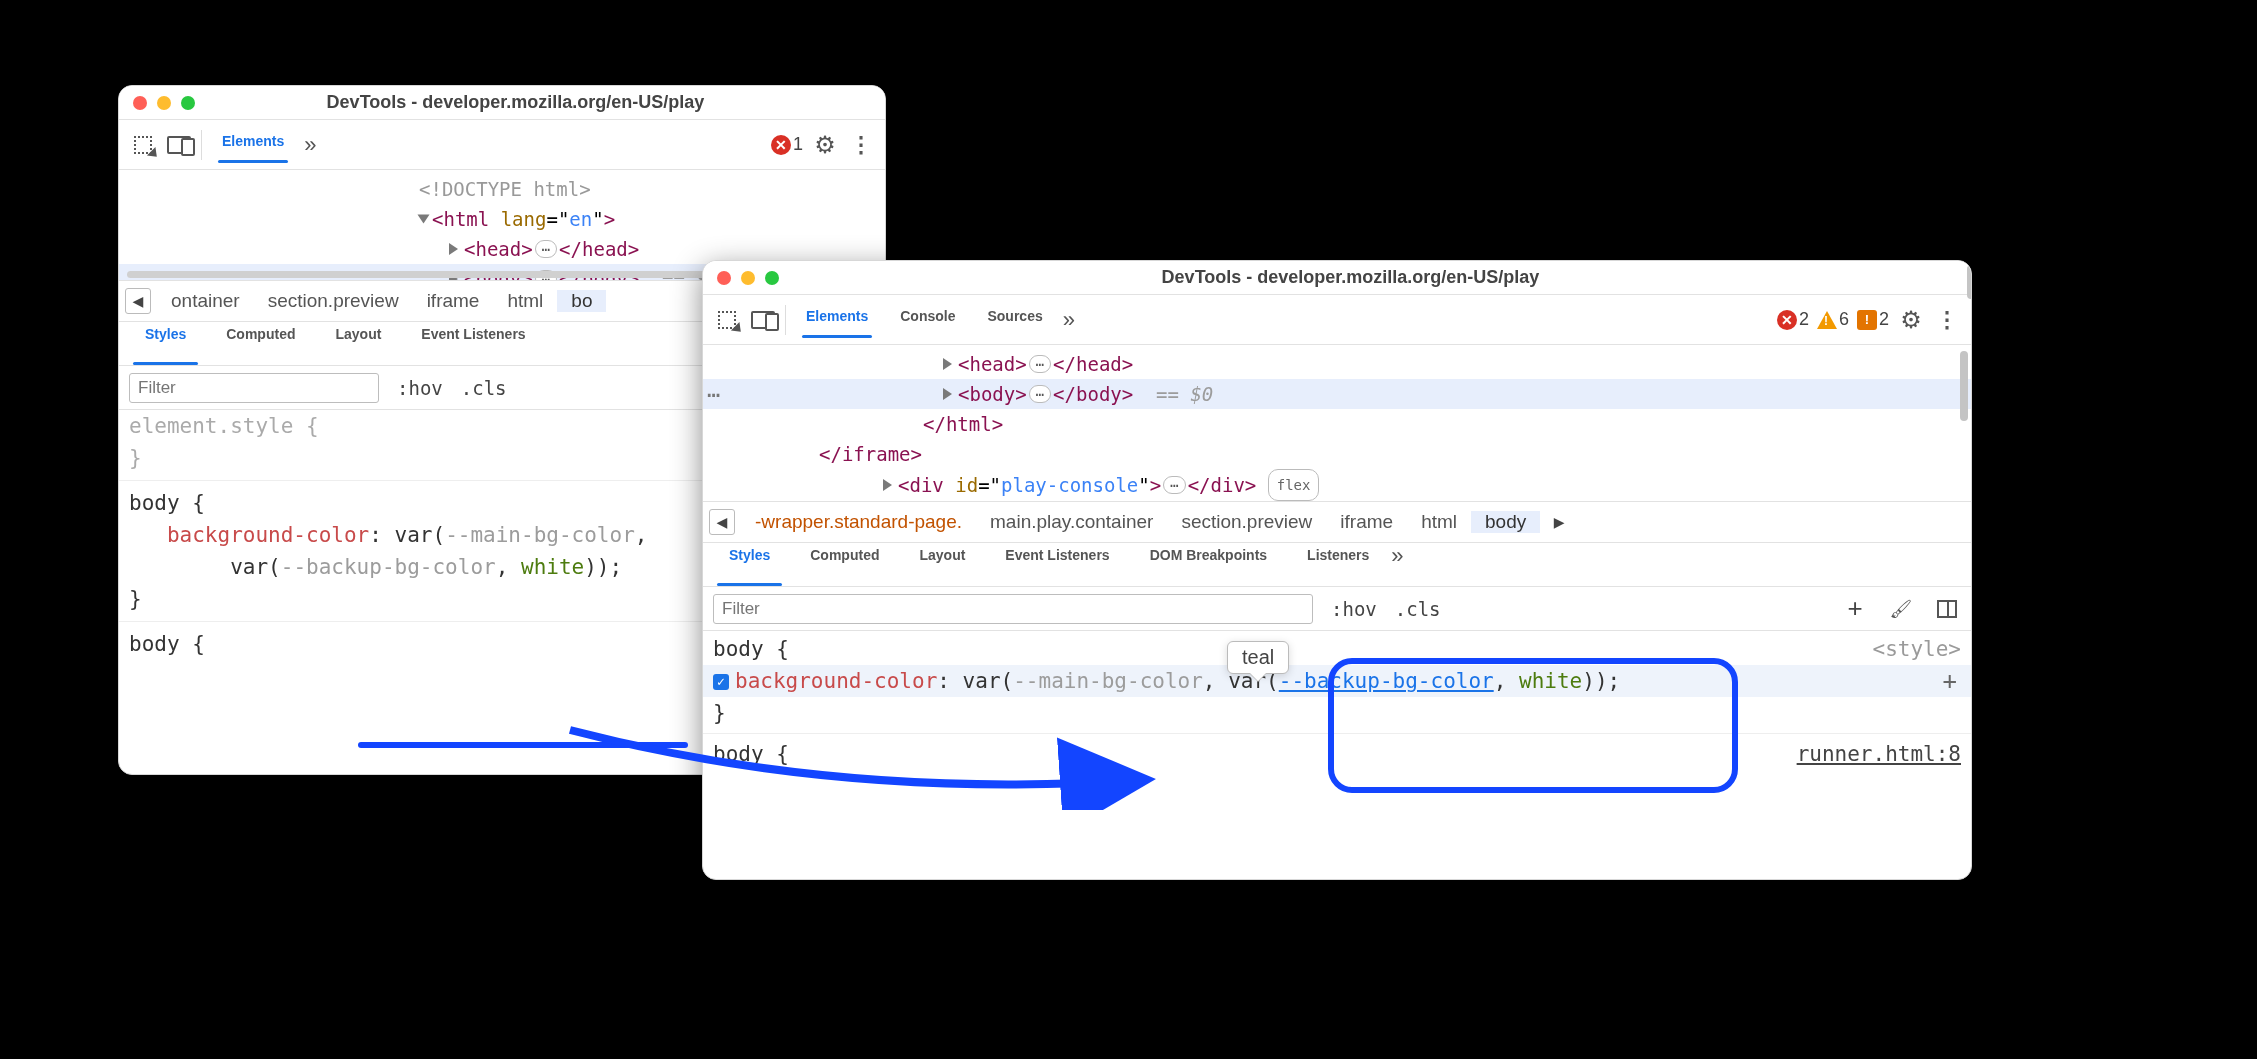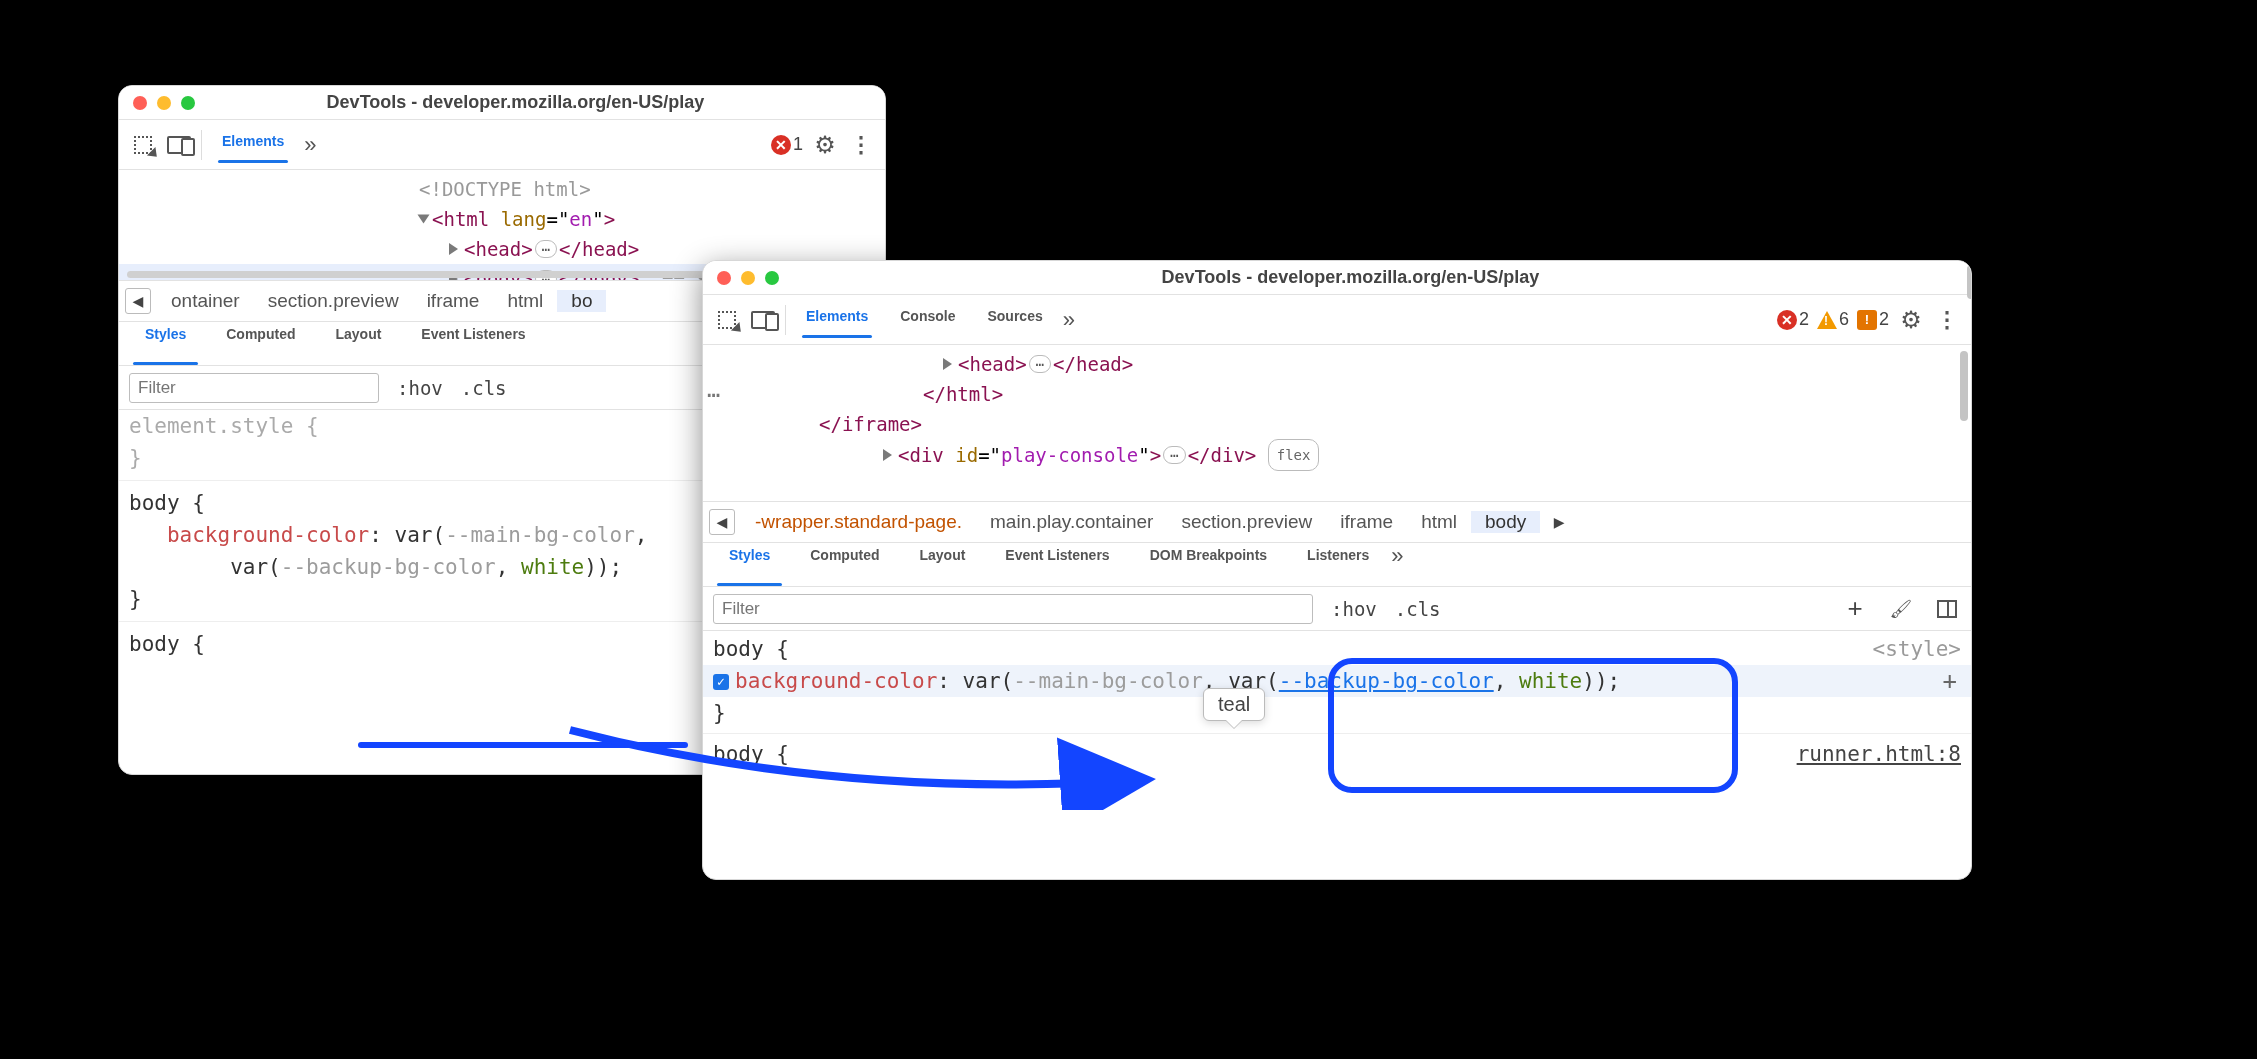--- a/index.html
+++ b/index.html
@@ -54,21 +54,21 @@
 
   
   .dom { padding:4px 0 0 0; font-size:19px; line-height:30px; background:#fff; position:relative; }
   .dom .row { padding-left: 8px; white-space:nowrap; }
   .row.sel { background:#e7eefc; }
   .tri { display:inline-block; width:0;height:0;border-top:6px solid transparent;border-bottom:6px solid transparent;border-left:9px solid #7a7a7a;margin-right:6px;vertical-align:1px;}
   .tri.down{transform:rotate(90deg);margin-right:4px}
   .angle{color:#8a1251}
   .tagname{color:#8a1251}
   .attr-n{color:#9a6a00}
-  .attr-v{color:#a21caf}
+  .attr-v{color:#3b82f6}
   .dots{display:inline-block;padding:0 6px;border:1px solid #bbb;border-radius:10px;font-size:14px;line-height:16px;color:#555;background:#fff;margin:0 2px;vertical-align:2px}
   .eq0{color:#9c9c9c;font-style:italic}
   .flexpill{display:inline-block;border:1px solid #bbb;border-radius:10px;padding:0 8px;font-size:14px;color:#666;vertical-align:2px}
   .dom-ellipsis{position:absolute;left:4px;font-size:22px;color:#777}
   .dom-ellipsis.w2{top:30px}
 
   
   .crumb { display:flex; align-items:center; height:42px; border-top:1px solid #e2e2e2; border-bottom:1px solid #e2e2e2; font-size:19px; color:#555; overflow:hidden; }
   .crumb .navbtn{width:26px;height:26px;margin:0 6px;display:inline-flex;align-items:center;justify-content:center;border:1px solid #bbb;border-radius:3px;color:#444;font-size:14px}
   .crumb .seg{padding:0 14px; white-space:nowrap; cursor:pointer}
@@ -241,20 +241,21 @@
         <span class="i-gear"></span>
       </span>
     <span class="icon-btn">
         <span class="i-more"></span>
       </span>
   </div>
 
   <div class="dom mono" style="height:156px;overflow:hidden;position:relative">
     <span class="dom-ellipsis w2">…</span>
     <div class="row" style="padding-left:240px"><span class="tri"></span><span class="angle">&lt;</span><span class="tagname">head</span><span class="angle">&gt;</span><span class="dots">⋯</span><span class="angle">&lt;/</span><span class="tagname">head</span><span class="angle">&gt;</span></div>
+    <div class="row sel" style="padding-left:240px"><span class="tri"></span><span class="angle">&lt;</span><span class="tagname">body</span><span class="angle">&gt;</span><span class="dots">⋯</span><span class="angle">&lt;/</span><span class="tagname">body</span><span class="angle">&gt;</span>&nbsp;&nbsp;<span class="eq0">== $0</span></div>
     <div class="row" style="padding-left:220px"><span class="angle">&lt;/</span><span class="tagname">html</span><span class="angle">&gt;</span></div>
     <div class="row" style="padding-left:116px"><span class="angle">&lt;/</span><span class="tagname">iframe</span><span class="angle">&gt;</span></div>
     <div class="row" style="padding-left:180px"><span class="tri"></span><span class="angle">&lt;</span><span class="tagname">div</span> <span class="attr-n">id</span>="<span class="attr-v">play-console</span>"<span class="angle">&gt;</span><span class="dots">⋯</span><span class="angle">&lt;/</span><span class="tagname">div</span><span class="angle">&gt;</span>&nbsp;<span class="flexpill">flex</span></div>
     <div class="scrollthumb" style="top:6px;height:70px"></div>
   </div>
 
   <div class="crumb">
     <span class="navbtn">◀</span>
     <span class="seg" style="color:#c25200">-wrapper.standard-page.</span>
     <span class="seg">main.play.container</span>
@@ -300,21 +301,21 @@
       <span class="kw-var">var</span><span class="brace">(</span><span class="val-gray">--main-bg-color</span><span class="comma">,</span>
       <span class="kw-var">var</span><span class="brace">(</span><span class="css-link">--backup-bg-color</span><span class="comma">,</span> <span class="white">white</span><span class="brace">));</span>
       <span style="position:absolute;right:14px;top:50%;transform:translateY(-50%);font-size:24px;color:#666">+</span>
     </div>
     <span class="brace">}</span>
     <div style="height:1px;background:#eee;margin:4px -10px"></div>
     <span class="source u">runner.html:8</span>
     <span class="selector">body</span> <span class="brace">{</span>
   </div>
 
-  <div class="tooltip" style="left:500px; top:380px;margin-top:47px;">teal</div>
+  <div class="tooltip" style="left:524px; top:380px;">teal</div>
 </div>
 
 <div class="hl-underline" style="left:358px; top:742px; width:330px;"></div>
 
 <svg class="hl-arrow" style="left:560px; top:690px;" width="630" height="120">
   <defs>
     <marker id="ah" markerWidth="14" markerHeight="14" refX="10" refY="6" orient="auto">
       <path d="M0,0 L12,6 L0,12 Z" fill="#1345ff"></path>
     </marker>
   </defs>

